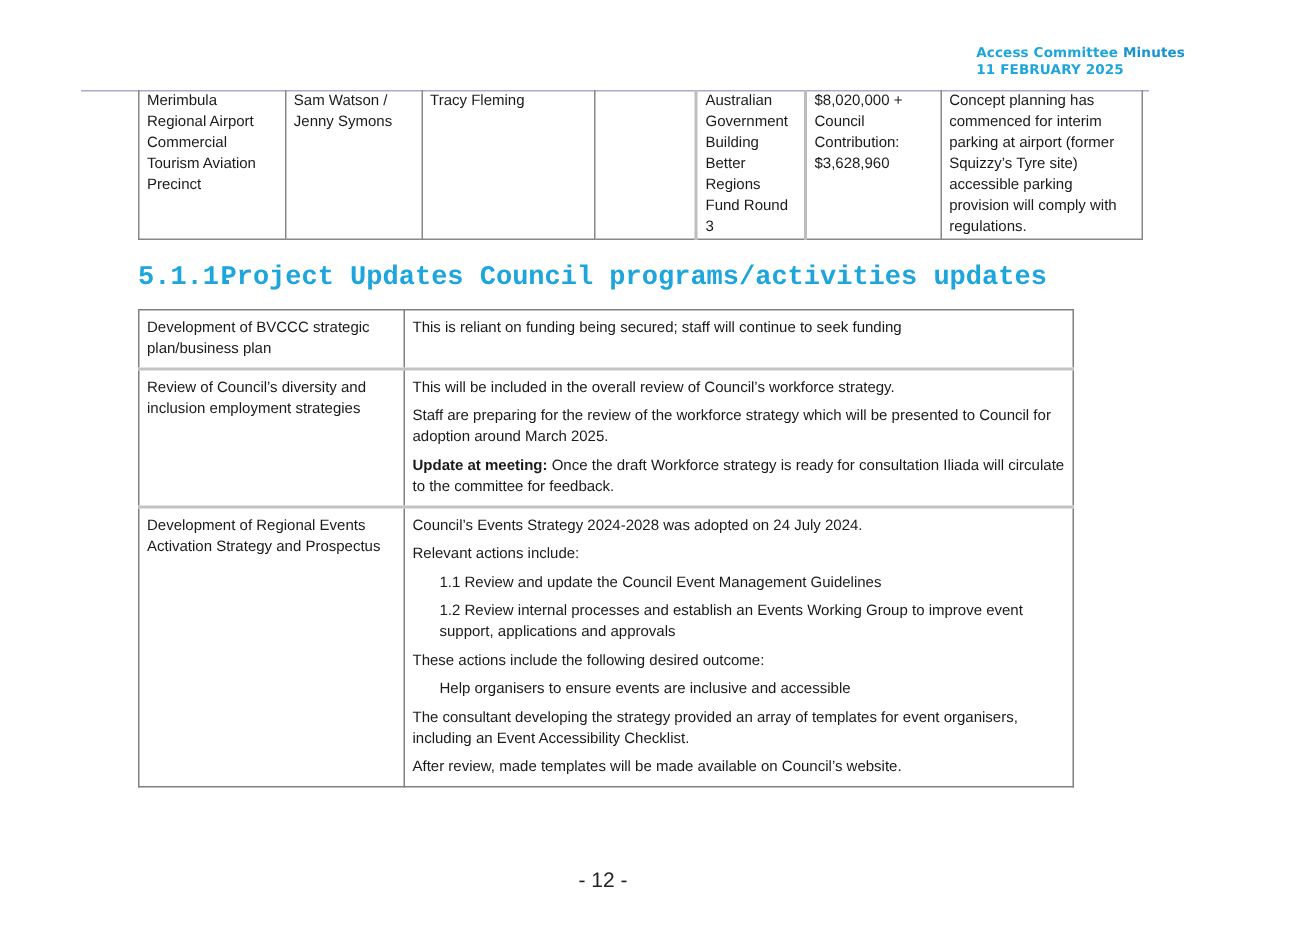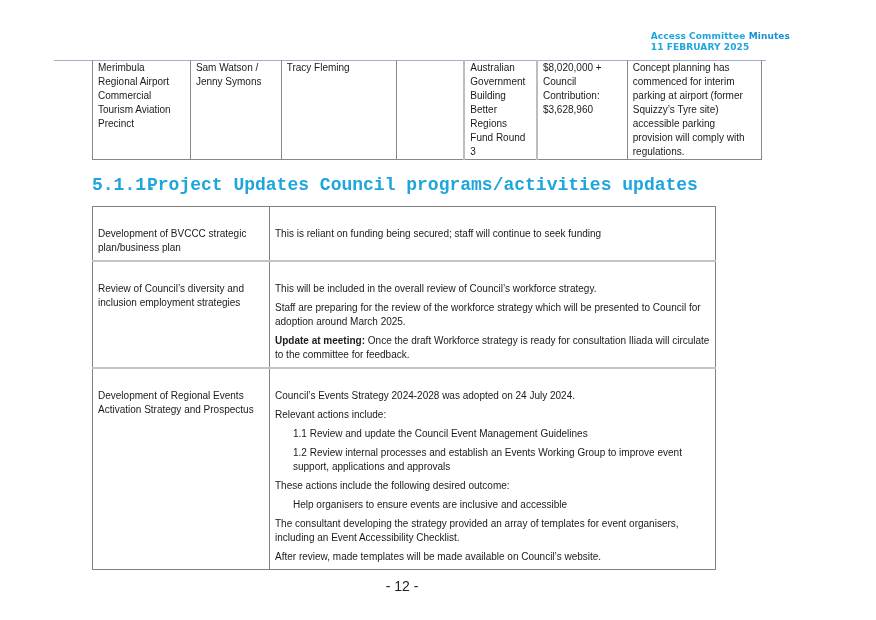--- a/index.html
+++ b/index.html
@@ -17,21 +17,21 @@
     .t1 { left: 92px; top: 60px; width: 670px; }
     .t1 td { border: 1px solid #888; padding: 1px 5px 0 5px; }
     .t1 td.gray-left { border-left: 2px solid #bdbdbd; }
     .t1 tr td { border-top: none; }
 
     .section-heading { position: absolute; left: 92px; top: 175px; color: #1ea6dc;
                        font-family: Liberation Mono, monospace; font-weight: bold; font-size: 18px; }
     .section-heading .num { display: inline-block; width: 55px; }
 
     .t2 { left: 92px; top: 206px; width: 624px; }
-    .t2 td { border: 1px solid #808080; padding: 20px 5px 5px 5px; }
+    .t2 td { border: 1px solid #808080; padding: 5px 5px 5px 5px; }
     .t2 td.col1 { width: 166px; }
     .t2 .hdr td { font-weight: bold; padding: 7px 5px 6px 5px; }
     .t2 tr.sep-gray td { border-top: 2px solid #c3c3c3; }
     .t2 td.col2 { border-left: 1px solid #a8a8a8; }
     .para { margin: 0 0 5px 0; }
     .para:last-child { margin-bottom: 0; }
     .indent { padding-left: 18px; }
     .bold { font-weight: bold; }
 
     .page-num { position: absolute; left: 0; width: 804px; top: 578px; text-align: center;

